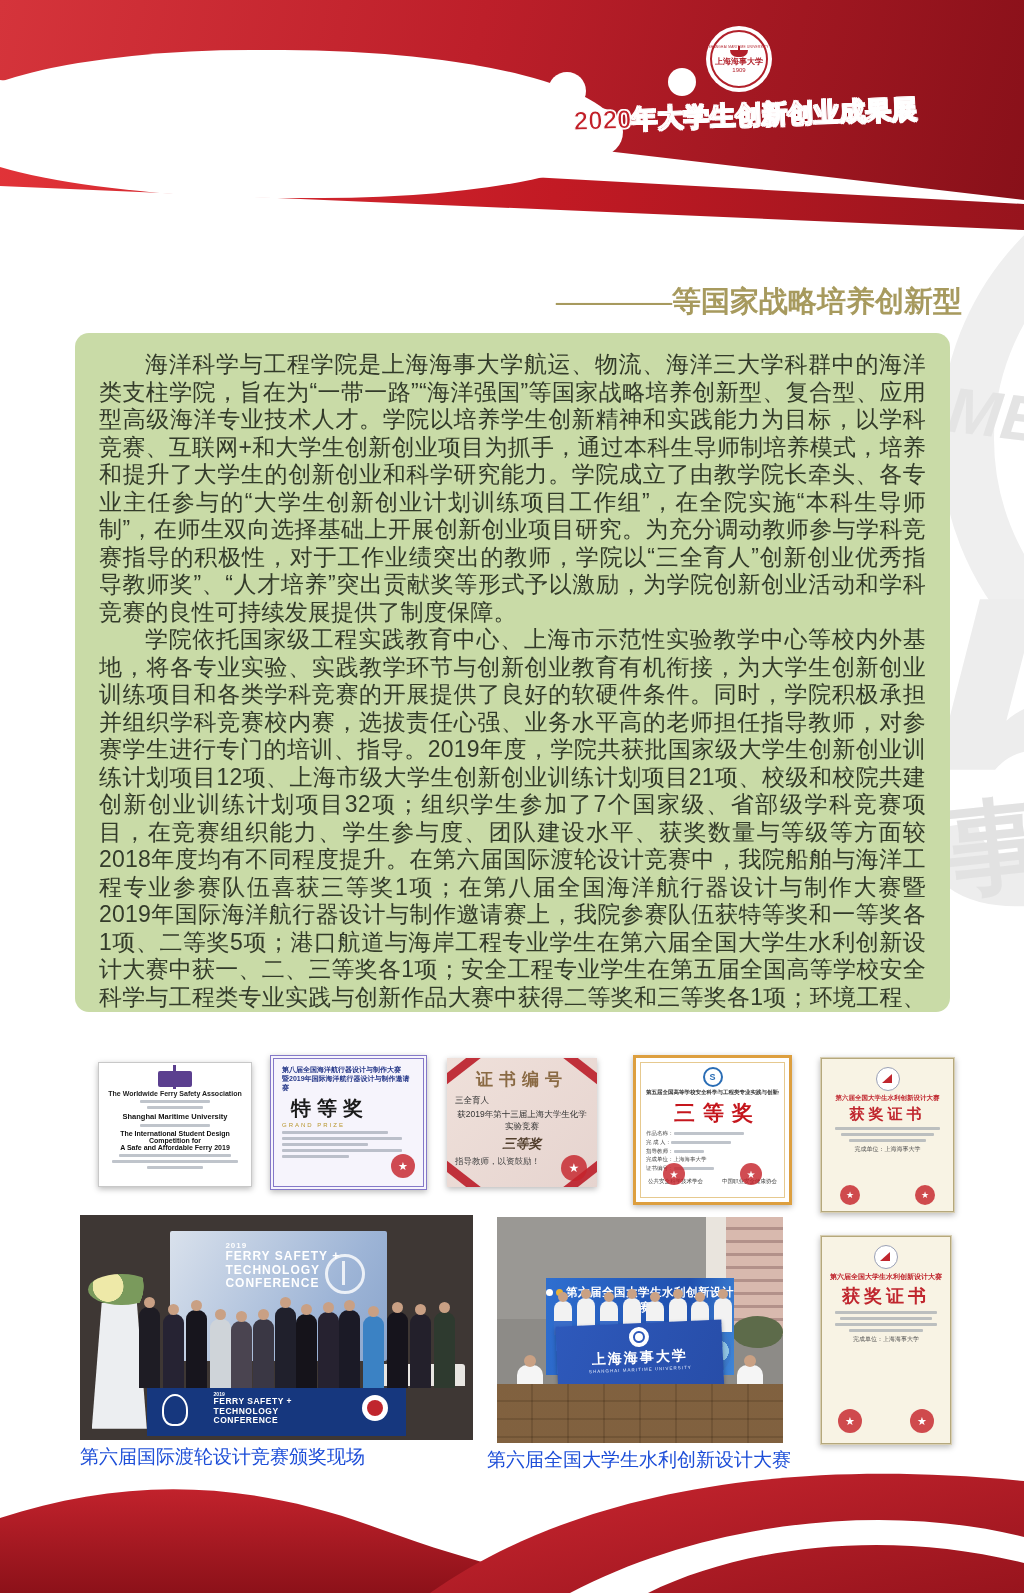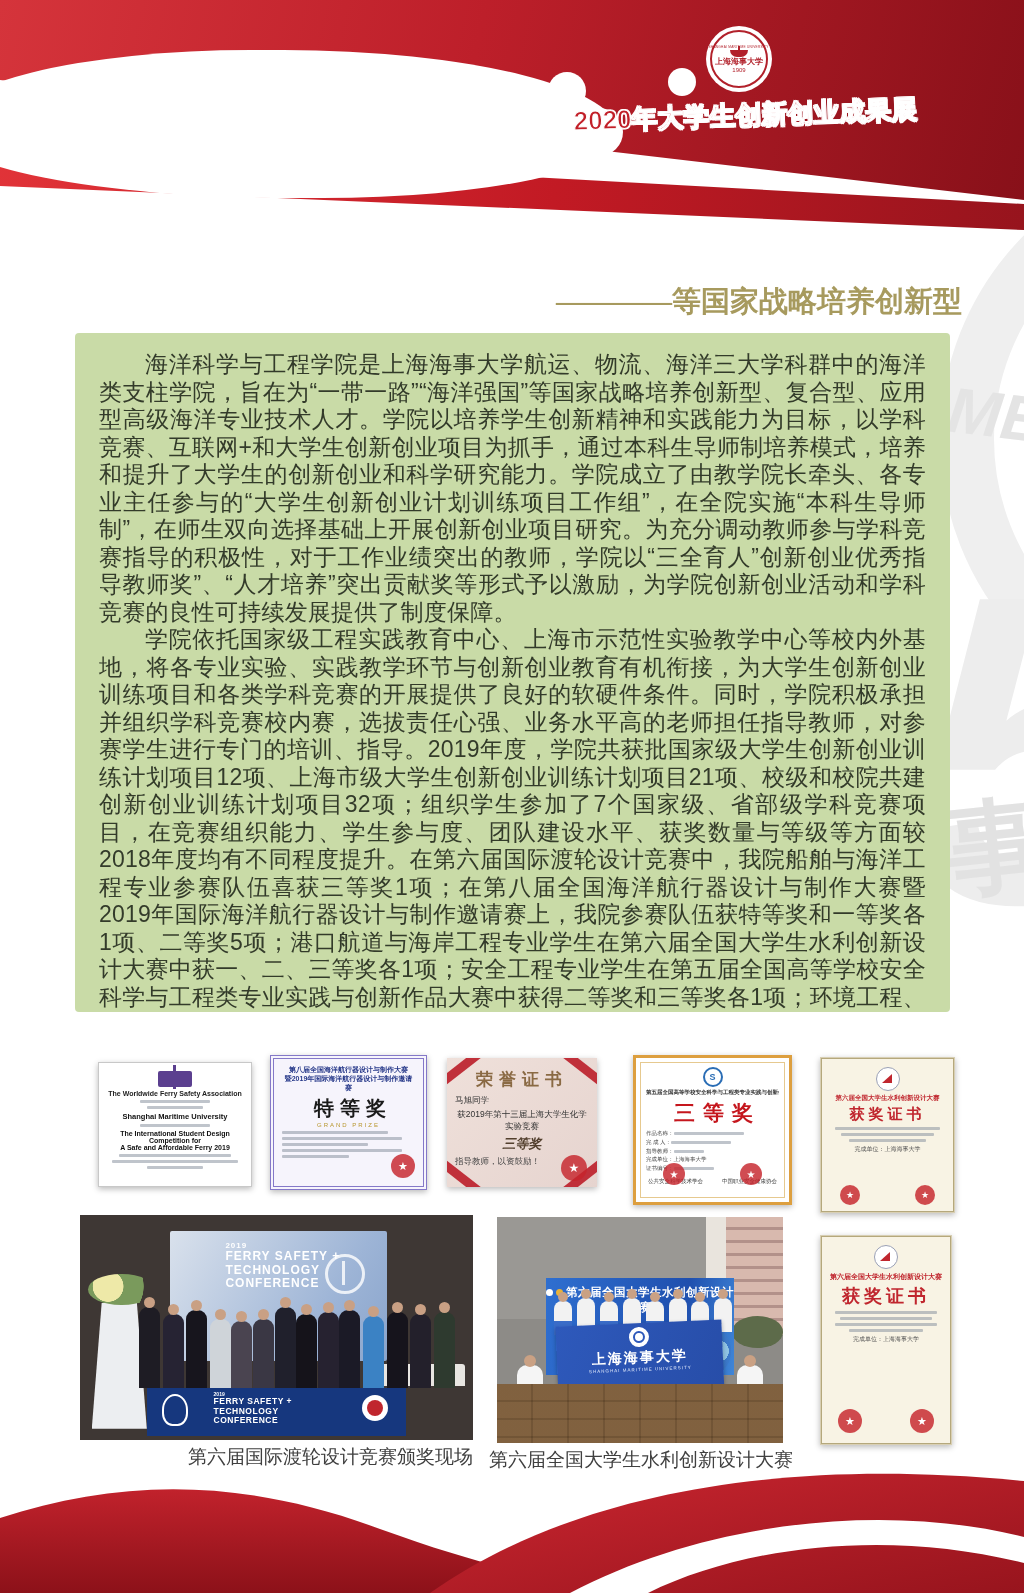--- a/index.html
+++ b/index.html
@@ -40,39 +40,39 @@
     font-size:26px;font-weight:bold;color:#c21f28;transform:rotate(-2deg);
     -webkit-text-stroke:1px #fff;
     text-shadow:-1px -1px 0 #fff,1px -1px 0 #fff,-1px 1px 0 #fff,1px 1px 0 #fff;}
   
   #award-title{position:absolute;left:0;top:220px;width:1024px;margin:0;z-index:2;text-align:center;
     font-family:"Liberation Serif","DejaVu Serif",serif;font-size:40px;font-weight:bold;color:#a79a5e;letter-spacing:1px;}
   #award-sub{position:absolute;right:62px;top:282px;z-index:2;
     font-family:"Liberation Serif","DejaVu Serif",serif;font-size:29px;font-weight:bold;color:#a79a5e;}
   
   #article-panel{position:absolute;left:75px;top:333px;width:875px;height:679px;z-index:2;
-    background:#c9dba7;border-radius:4px;box-sizing:border-box;padding:18px 24px 0 24px;overflow:hidden;}
+    background:#c9dba7;border-radius:14px;box-sizing:border-box;padding:18px 24px 0 24px;overflow:hidden;}
   #article-panel p{margin:0;text-indent:2em;text-align:justify;font-size:23px;line-height:27.5px;
     color:#333b2a;letter-spacing:.2px;}
   
   .cert{position:absolute;z-index:2;background:#fff;box-shadow:0 2px 6px rgba(0,0,0,.28);box-sizing:border-box;overflow:hidden;}
   .bar{height:3px;background:#8a93a0;opacity:.55;margin:3px auto;border-radius:1px;}
   .w80{width:80%;} .w65{width:65%;} .w50{width:50%;} .w40{width:40%;} .w90{width:90%;}
   .seal{position:absolute;border-radius:50%;background:rgba(198,36,44,.82);color:#fff;
     display:flex;align-items:center;justify-content:center;}
   
   #cert1{left:98px;top:1062px;width:154px;height:125px;border:1px solid #c8c8c8;padding:8px 6px;text-align:center;}
   #wfsa-badge{width:34px;height:16px;background:#5b3f8f;margin:0 auto 3px auto;border-radius:2px;position:relative;}
   #wfsa-badge::before{content:"";position:absolute;left:15px;top:-6px;width:3px;height:24px;background:#5b3f8f;}
   .c1-org{font-size:7px;font-weight:bold;color:#222;}
   .c1-univ{font-size:7.5px;font-weight:bold;color:#111;margin-top:1px;}
   .c1-t{font-size:7px;font-weight:bold;color:#111;}
   
   #cert2{left:270px;top:1055px;width:157px;height:135px;background:#f6f4fc;border:4px double #8478c8;
-    padding:7px 8px;text-align:center;}
+    padding:7px 8px;}
   .c2-t{font-size:7px;font-weight:bold;color:#283a8a;line-height:1.25;}
   .c2-award{font-size:20px;font-weight:bold;color:#1a1a1a;letter-spacing:6px;margin:3px 0 0 9px;}
   .c2-en{font-size:6px;color:#b8962e;letter-spacing:2px;margin-bottom:3px;}
   #cert2 .bar{margin:3px 0;}
   #c2-seal{right:8px;bottom:8px;width:24px;height:24px;font-size:11px;}
   
   #cert3{left:447px;top:1058px;width:150px;height:129px;background:linear-gradient(135deg,#efe0da,#e6d4cf);
     padding:10px 8px;text-align:center;}
   .ribbon{position:absolute;background:#c0303a;width:70px;height:9px;}
   #rb1{left:-22px;top:6px;transform:rotate(-38deg);} #rb2{right:-22px;top:6px;transform:rotate(38deg);}
@@ -160,21 +160,21 @@
   .flag-cn{font-size:14px;font-weight:bold;letter-spacing:2px;
     font-family:"Liberation Serif","DejaVu Serif",serif;}
   .flag-en{font-size:4.5px;letter-spacing:1px;color:#dfe8fa;}
   .croucher{position:absolute;width:26px;height:40px;border-radius:10px 10px 4px 4px;background:#f5f5f5;bottom:17%;}
   .croucher::before{content:"";position:absolute;left:7px;top:-10px;width:12px;height:12px;border-radius:50%;background:#caa184;}
   #p2-floor{position:absolute;left:0;bottom:0;width:100%;height:26%;
     background:repeating-linear-gradient(90deg,#cbb9a0 0 34px,#b3a189 34px 36px),
                repeating-linear-gradient(#cbb9a0 0 16px,#b3a189 16px 18px);
     background-blend-mode:multiply;background-color:#cbb9a0;}
   
-  .caption{position:absolute;z-index:2;font-size:19px;color:#404040;text-align:right;}
+  .caption{position:absolute;z-index:2;font-size:19px;color:#1d4ed8;text-align:left;}
   #caption1{left:80px;top:1444px;width:393px;}
   #caption2{left:487px;top:1447px;width:306px;}
   
   #bottom-wave{position:absolute;left:0;bottom:0;width:1024px;height:150px;z-index:3;}
 </style>
 </head>
 <body>
 
 <div id="poster">
 
@@ -231,22 +231,22 @@
     <div class="bar w90"></div>
     <div class="bar w50"></div>
     <div class="seal" id="c2-seal">★</div>
   </div>
 
   <div class="cert" id="cert3">
     <div class="ribbon" id="rb1"></div>
     <div class="ribbon" id="rb2"></div>
     <div class="ribbon" id="rb3"></div>
     <div class="ribbon" id="rb4"></div>
-    <div class="c3-title">荣誉证书</div>
-    <div class="c3-name">马旭同学</div>
+    <div class="c3-title">证书编号</div>
+    <div class="c3-name">三全育人</div>
     <div class="c3-body">获2019年第十三届上海大学生化学实验竞赛</div>
     <div class="c3-award">三等奖</div>
     <div class="c3-note">指导教师，以资鼓励！</div>
     <div class="seal" id="c3-seal">★</div>
   </div>
 
   <div class="cert" id="cert4">
     <div id="c4-inner">
       <div id="c4-logo">S</div>
       <div class="c4-title">第五届全国高等学校安全科学与工程类专业实践与创新作品大赛</div>

